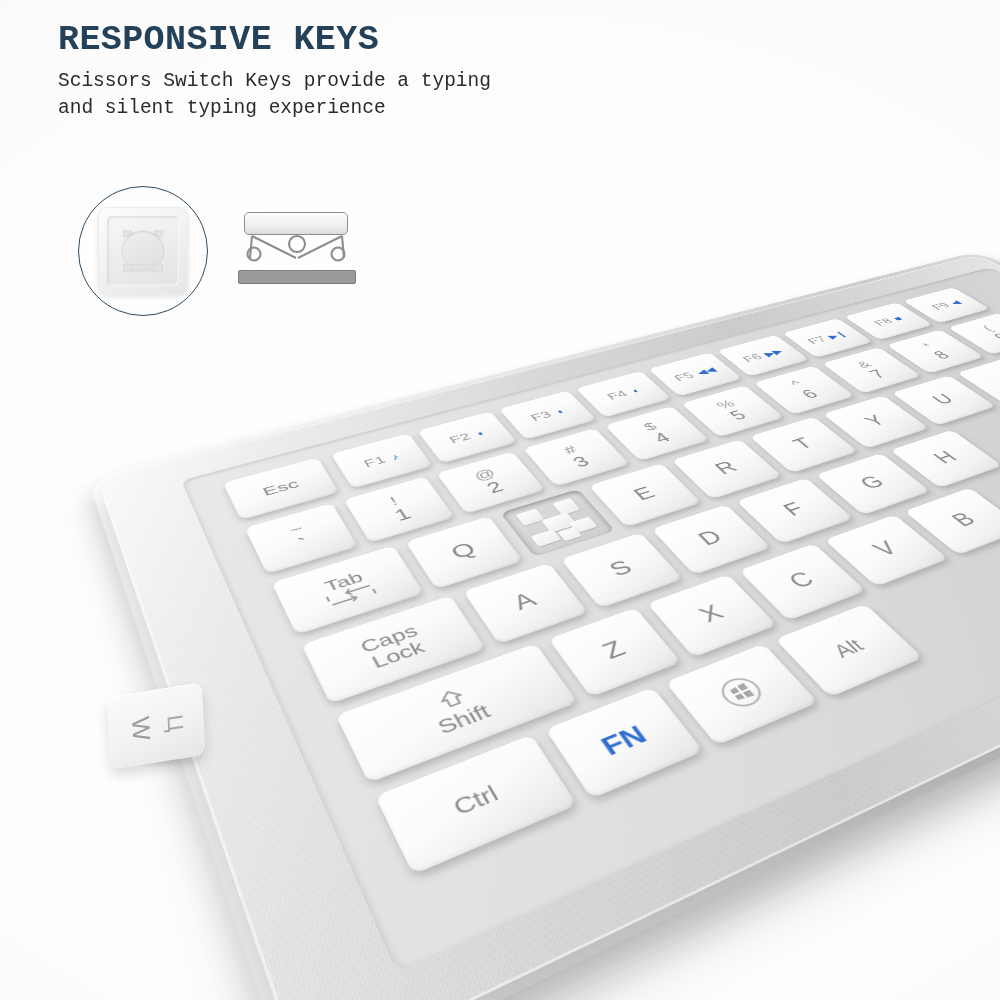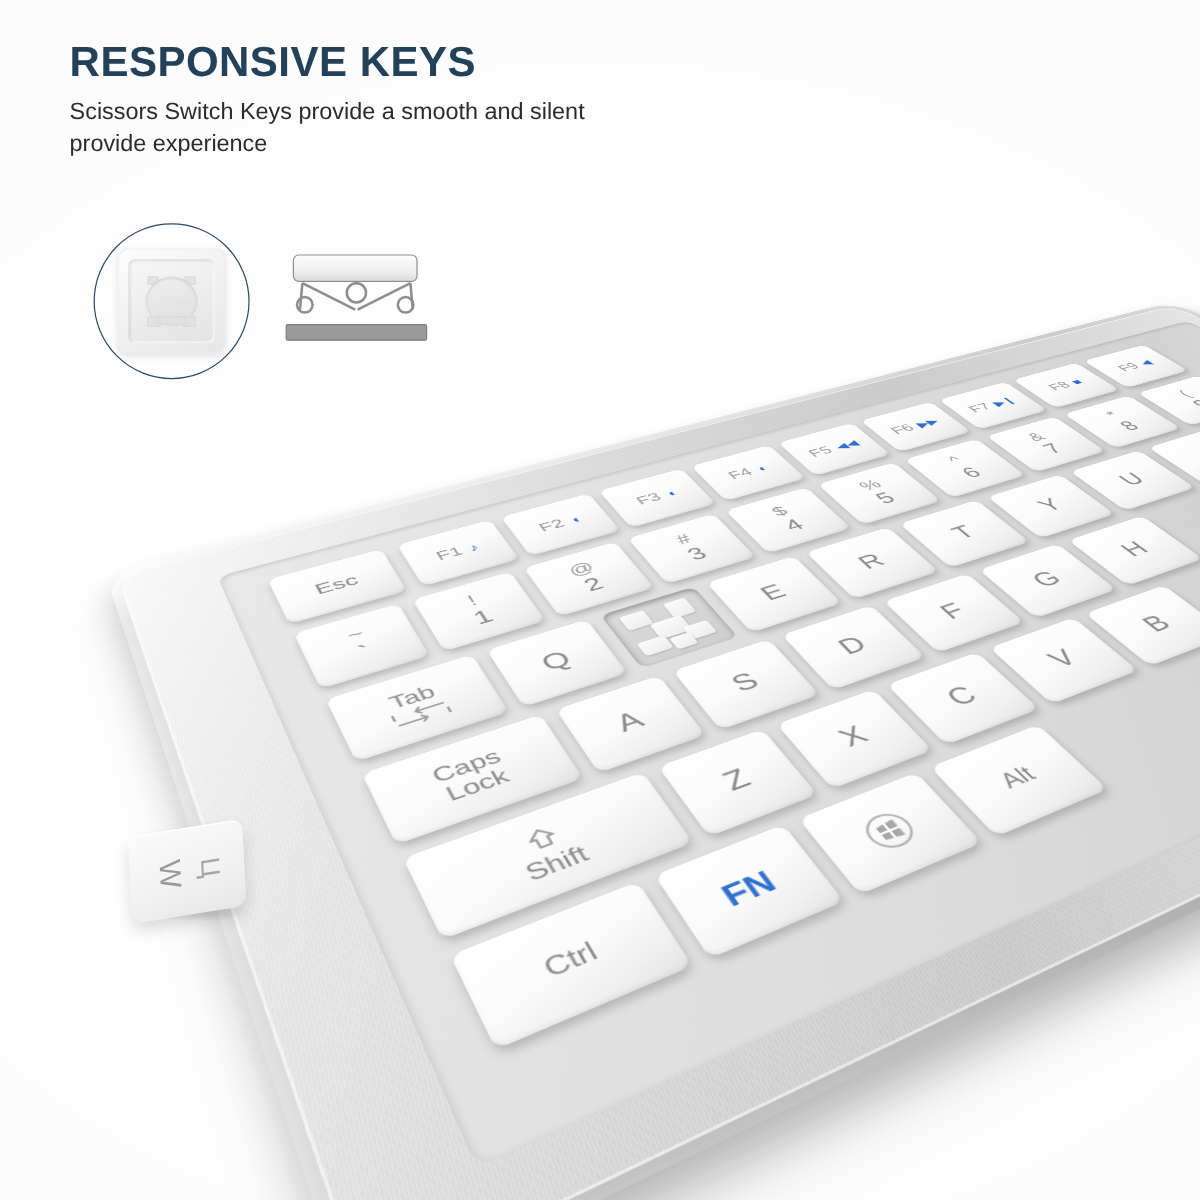--- a/index.html
+++ b/index.html
@@ -5,21 +5,21 @@
   html,body{margin:0;padding:0;}
   body{
     width:1000px;height:1000px;overflow:hidden;position:relative;
     background:#ffffff;
     font-family:"Liberation Sans","DejaVu Sans",sans-serif;
   }
   #stage{position:absolute;inset:0;overflow:hidden;background:
      radial-gradient(120% 90% at 50% 55%, #ffffff 0%, #fdfdfd 55%, #f6f6f6 100%);}
 
   
-  .head-wrap{position:absolute;left:58px;top:34px;width:560px;}
+  .head-wrap{position:absolute;left:58px;top:22px;width:560px;font-family:Liberation Mono, monospace;}
   .h-title{
     font-size:35px;font-weight:bold;letter-spacing:.4px;
     color:#234158;line-height:1.05;margin:0 0 9px 0;
   }
   .h-sub{
     font-size:19.5px;color:#2b2b2b;line-height:1.42;margin:0;
     max-width:450px;font-weight:normal;
   }
 
   
@@ -147,21 +147,21 @@
     background:radial-gradient(closest-side,rgba(0,0,0,.12),rgba(0,0,0,0));
   }
 </style>
 </head>
 <body>
 
 <div id="stage">
 
   <div class="head-wrap">
     <h1 class="h-title">RESPONSIVE KEYS</h1>
-    <p class="h-sub">Scissors Switch Keys provide a smooth and silent provide experience</p>
+    <p class="h-sub">Scissors Switch Keys provide a typing and silent typing experience</p>
   </div>
 
   <div class="diagram-row">
 
     <div class="circle-badge"></div>
     <div class="keycap-under">
       <div class="keycap-inner">
         <div class="clip bar-t"></div>
         <div class="clip tl"></div>
         <div class="clip tr"></div>

